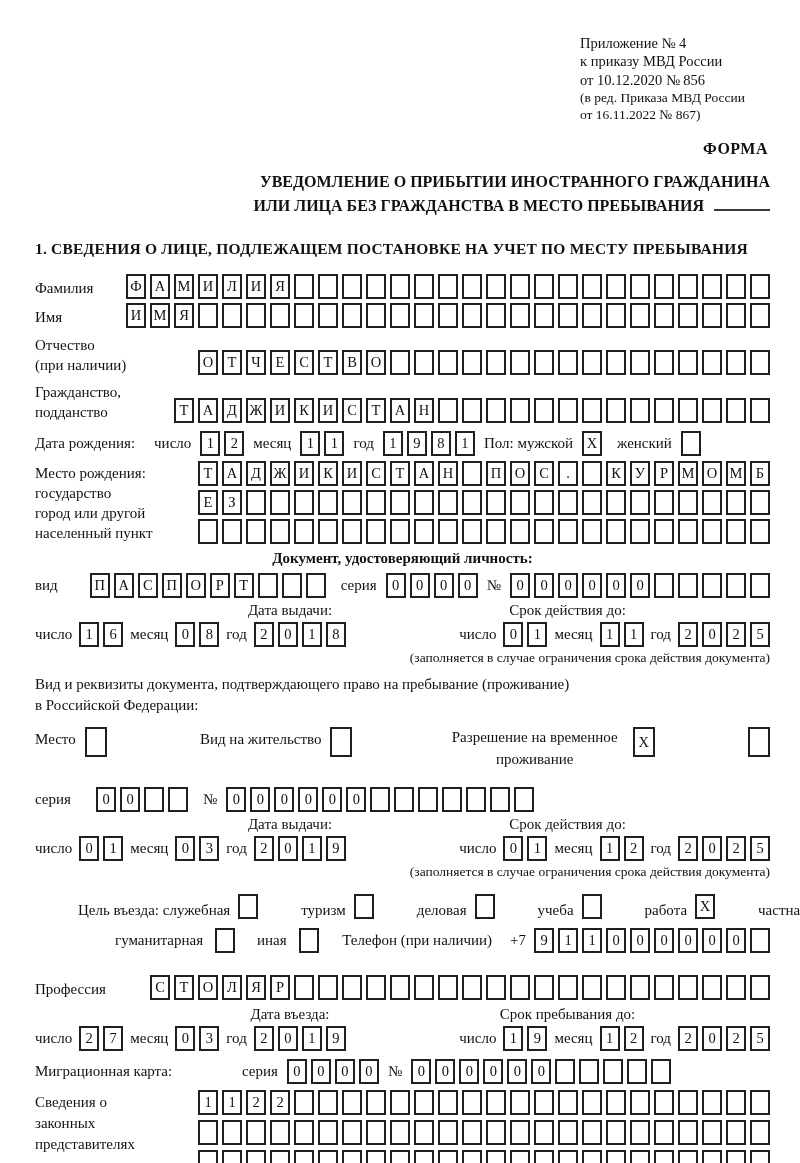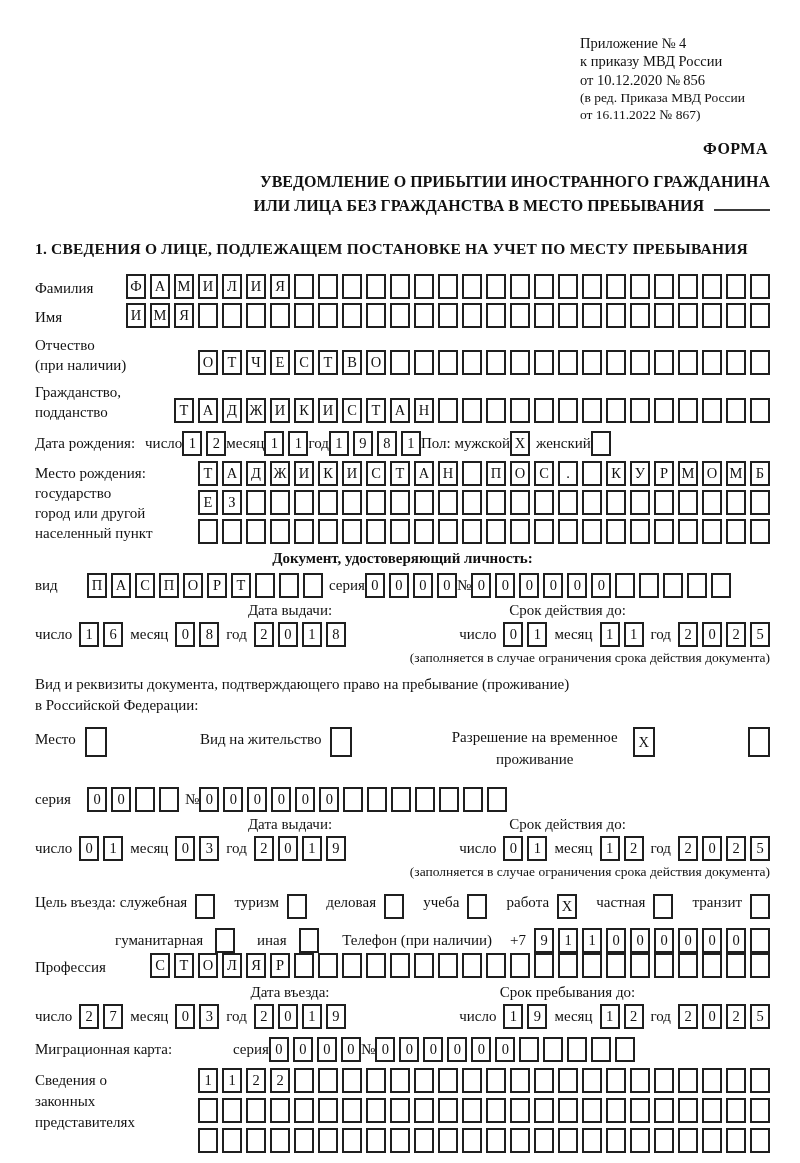--- a/index.html
+++ b/index.html
@@ -28,21 +28,21 @@
     width: 20px; height: 25px; flex: none;
     border: 2px solid #1f1f1f; background: #fff;
     display: flex; align-items: center; justify-content: center;
     font-size: 14.5px; font-family: "Liberation Serif", serif; color: #111;
   }
   .lg .cell { width: 22px; height: 30px; }
 
   .frow { display: flex; align-items: flex-end; margin-bottom: 4px; }
   .flabel { padding-top: 3px; line-height: 1.35; }
 
-  .inline-row { display: flex; align-items: center; margin-bottom: 4px; }
+  .inline-row { display: flex; align-items: center; gap: 9px; margin-bottom: 4px; }
   .lbl { white-space: nowrap; }
 
   .bp-grids { margin-left: auto; display: flex; flex-direction: column; gap: 4px; }
 
   .center-bold { text-align: center; font-weight: bold; margin: 6px 0 6px 0; }
 
   .kind-lbl { width: 52px; }
   .ml6 { margin-left: 6px; }
   .ml10 { margin-left: 10px; }
 
@@ -58,21 +58,21 @@
 
   .permits { display: flex; justify-content: space-between; align-items: flex-start; margin: 10px 0 16px 0; }
   .permit { display: flex; align-items: flex-start; gap: 9px; }
   .permit .plabel { padding-top: 4px; }
   .permit .centered { text-align: center; line-height: 1.45; padding-top: 0; }
   .w175 { width: 178px; } .w185 { width: 182px; }
 
   .series-lbl { width: 52px; }
 
   .purpose-row { display: flex; justify-content: space-between; align-items: center; margin: 14px 0 0 0; }
-  .pitem { display: flex; align-items: flex-start; gap: 8px; }
+  .pitem { display: flex; align-items: flex-end; gap: 8px; margin-left: 43px; }
   .purpose-row2 { display: flex; align-items: center; gap: 12px; margin-top: 9px; padding-left: 80px; }
   .phone-group { display: flex; align-items: center; gap: 8px; margin-left: auto; }
 
   .mig-lbl { width: 198px; }
 
   .reps { display: flex; margin-top: 6px; }
   .reps-label { width: 163px; line-height: 1.42; padding-top: 2px; }
   .reps-grids { margin-left: auto; display: flex; flex-direction: column; gap: 5px; }
 </style>
 </head>
@@ -602,21 +602,21 @@
           <span class="cell">0</span>
           <span class="cell">0</span>
           <span class="cell">0</span>
           <span class="cell">0</span>
           <span class="cell">0</span>
           <span class="cell"></span>
         </span>
     </span>
   </div>
 
-  <div class="frow" style="margin-top:0">
+  <div class="frow" style="margin-top:22px">
     <div class="flabel">Профессия</div>
     <div class="grid ra">
         <span class="cell">С</span>
         <span class="cell">Т</span>
         <span class="cell">О</span>
         <span class="cell">Л</span>
         <span class="cell">Я</span>
         <span class="cell">Р</span>
         <span class="cell"></span>
         <span class="cell"></span>

